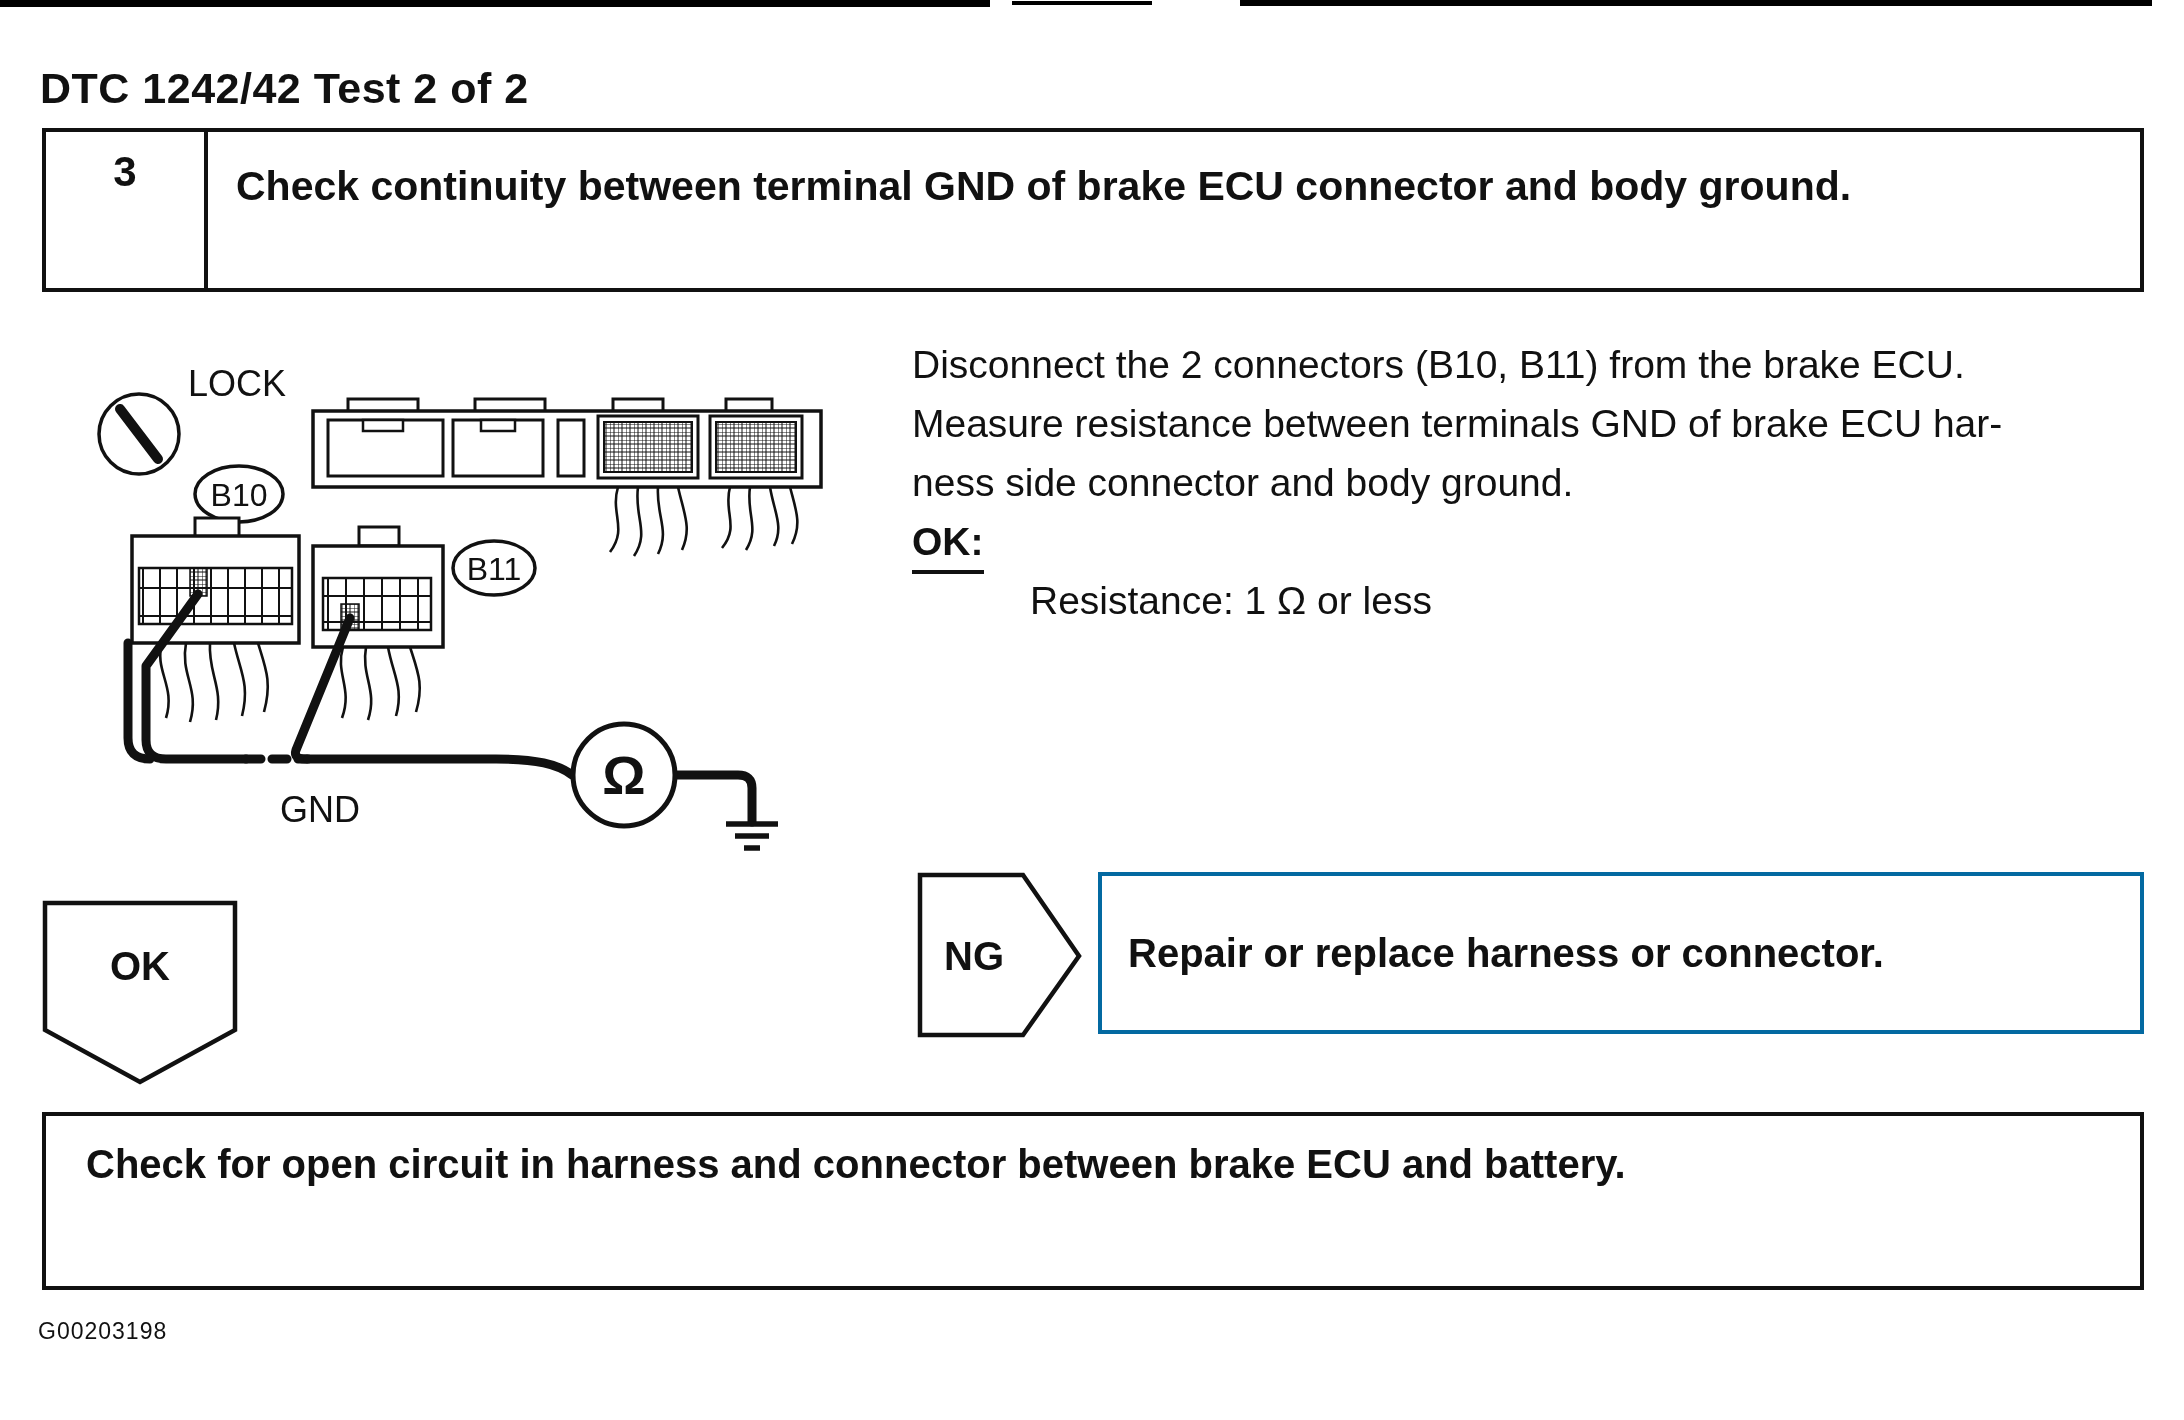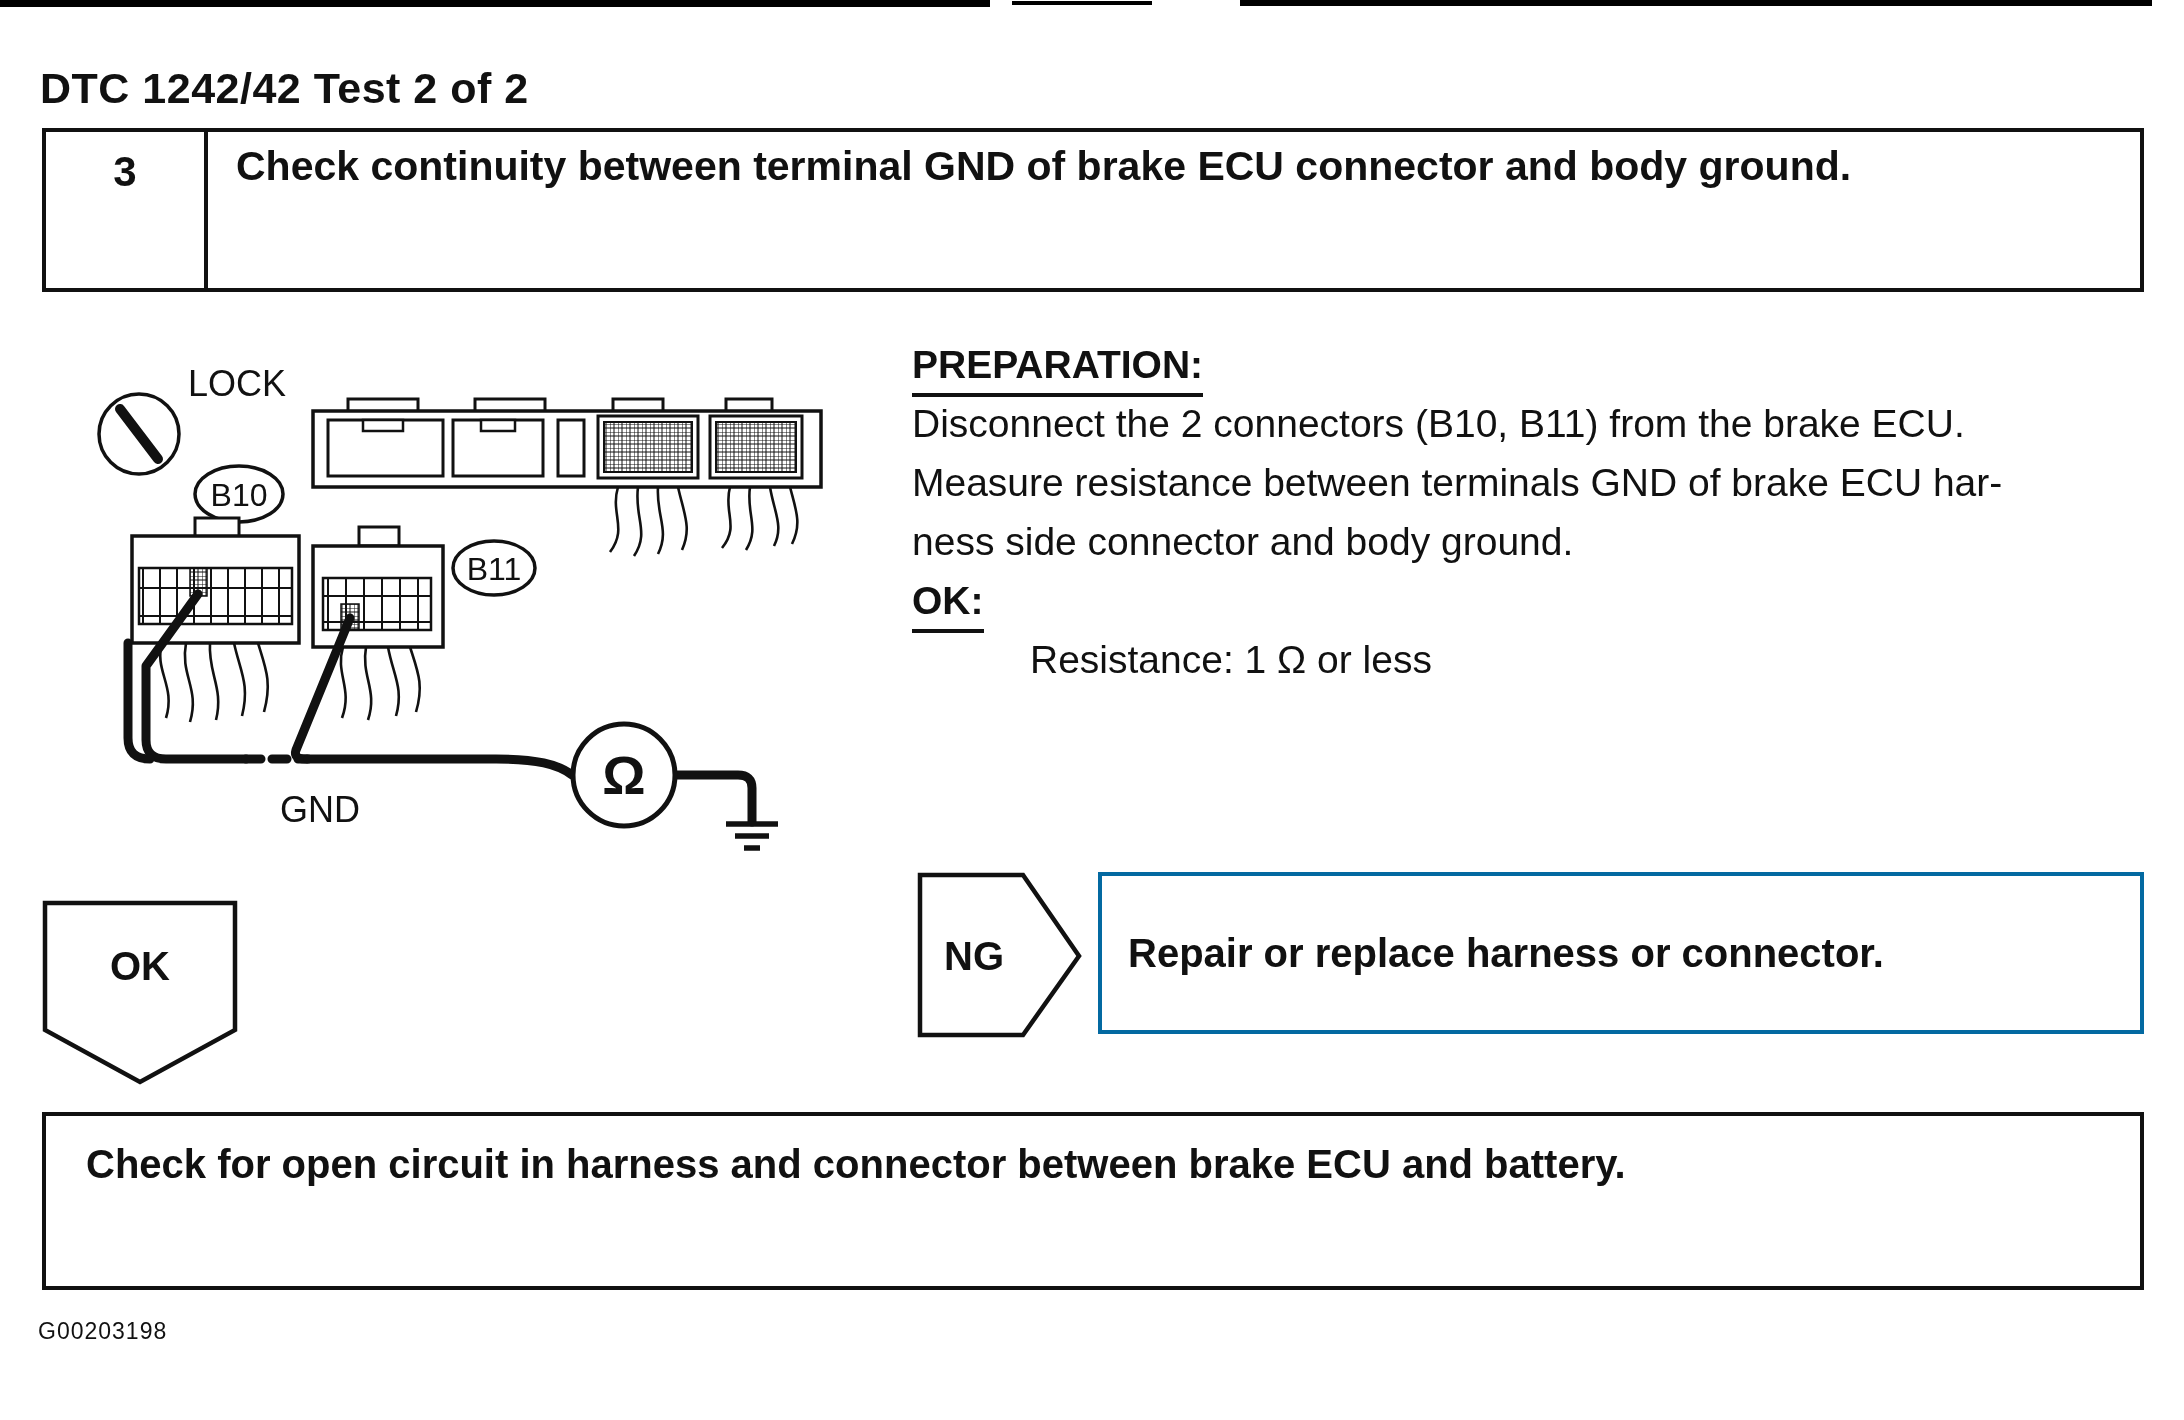--- a/index.html
+++ b/index.html
@@ -4,21 +4,21 @@
 <style>
   html,body{margin:0;padding:0;background:#d9d9d9;}
   .page{position:relative;width:2184px;height:1420px;background:#ffffff;color:#111;
         font-family:"Liberation Sans",sans-serif;overflow:hidden;}
   .artifact{position:absolute;background:#000;}
   .title{position:absolute;left:40px;top:64px;font-size:43px;font-weight:bold;letter-spacing:.5px;}
   .step-box{position:absolute;left:42px;top:128px;width:2102px;height:164px;border:4px solid #111;
             box-sizing:border-box;display:flex;}
   .step-num{width:162px;border-right:4px solid #111;box-sizing:border-box;display:flex;
             justify-content:center;padding-top:16px;font-size:42px;font-weight:bold;}
-  .step-text{padding:8px 28px;font-size:41px;font-weight:bold;line-height:1.28;max-width:1640px;}
+  .step-text{padding:28px 28px;font-size:41px;font-weight:bold;line-height:1.28;max-width:1640px;}
   .proc{position:absolute;left:912px;top:340px;width:1270px;}
   .proc-row{font-size:39px;height:59px;line-height:50px;white-space:nowrap;}
   .proc-h{font-weight:bold;border-bottom:4px solid #111;padding-bottom:3px;display:inline-block;}
   .spec{font-weight:normal;padding-left:118px;}
   .ng-box{position:absolute;left:1098px;top:872px;width:1046px;height:162px;border:4px solid #0369a1;
           box-sizing:border-box;display:flex;align-items:center;padding-left:26px;
           font-size:40px;font-weight:bold;}
   .result-box{position:absolute;left:42px;top:1112px;width:2102px;height:178px;border:4px solid #111;
           box-sizing:border-box;padding:26px 40px;font-size:40px;font-weight:bold;}
   .figure-id{position:absolute;left:38px;top:1318px;font-size:23px;letter-spacing:1px;}
@@ -143,21 +143,20 @@
     </g>
 
     <g>
       <line x1="668" y1="488" x2="720" y2="488" class="bar"></line>
       <line x1="677" y1="500" x2="711" y2="500" class="bar"></line>
       <line x1="686" y1="512" x2="702" y2="512" class="bar"></line>
     </g>
   </svg>
 
   <div class="proc">
-    <div class="proc-row"><span class="proc-h">PREPARATION:</span></div>
     <div class="proc-row">Disconnect the 2 connectors (B10, B11) from the brake ECU.</div>
     <div class="proc-row">Measure resistance between terminals GND of brake ECU har-</div>
     <div class="proc-row">ness side connector and body ground.</div>
     <div class="proc-row"><span class="proc-h">OK:</span></div>
     <div class="proc-row spec">Resistance: 1 Ω or less</div>
   </div>
 
   <svg style="left:42px;top:900px;" width="198" height="188" viewBox="0 0 198 188">
     <polygon points="3,3 193,3 193,130 98,182 3,130" fill="#fff" stroke="#111" stroke-width="4.5"></polygon>
     <text x="98" y="80" class="dtext" font-size="40" font-weight="bold" text-anchor="middle">OK</text>

